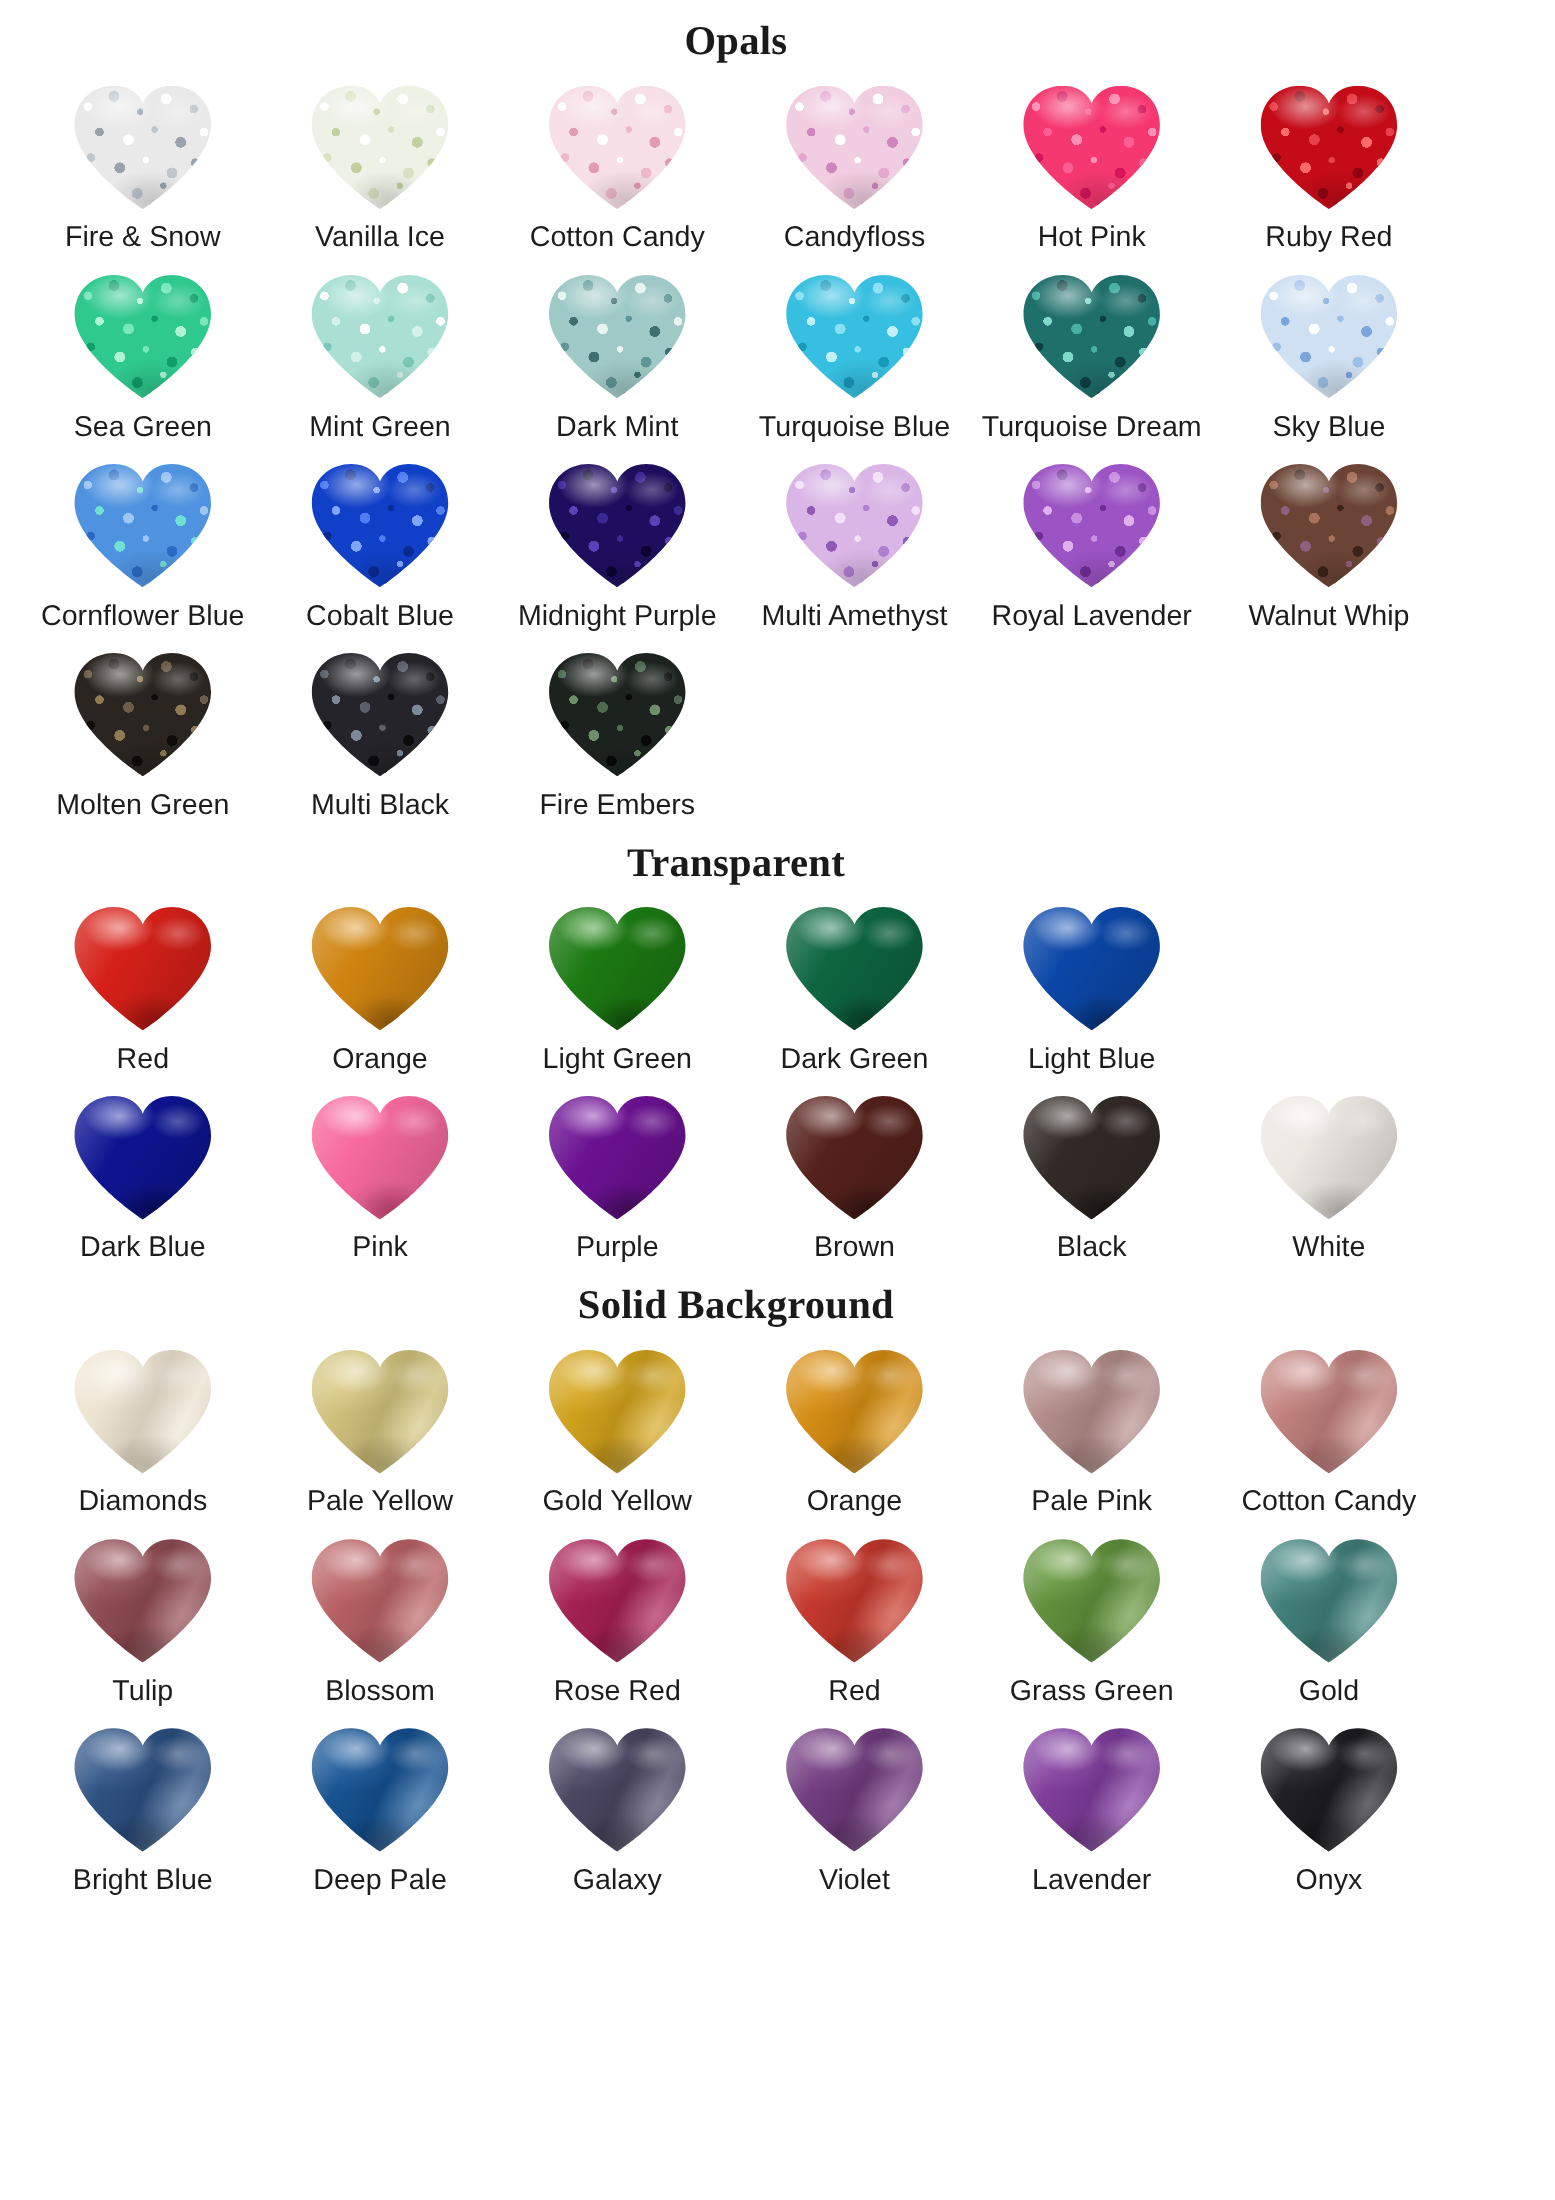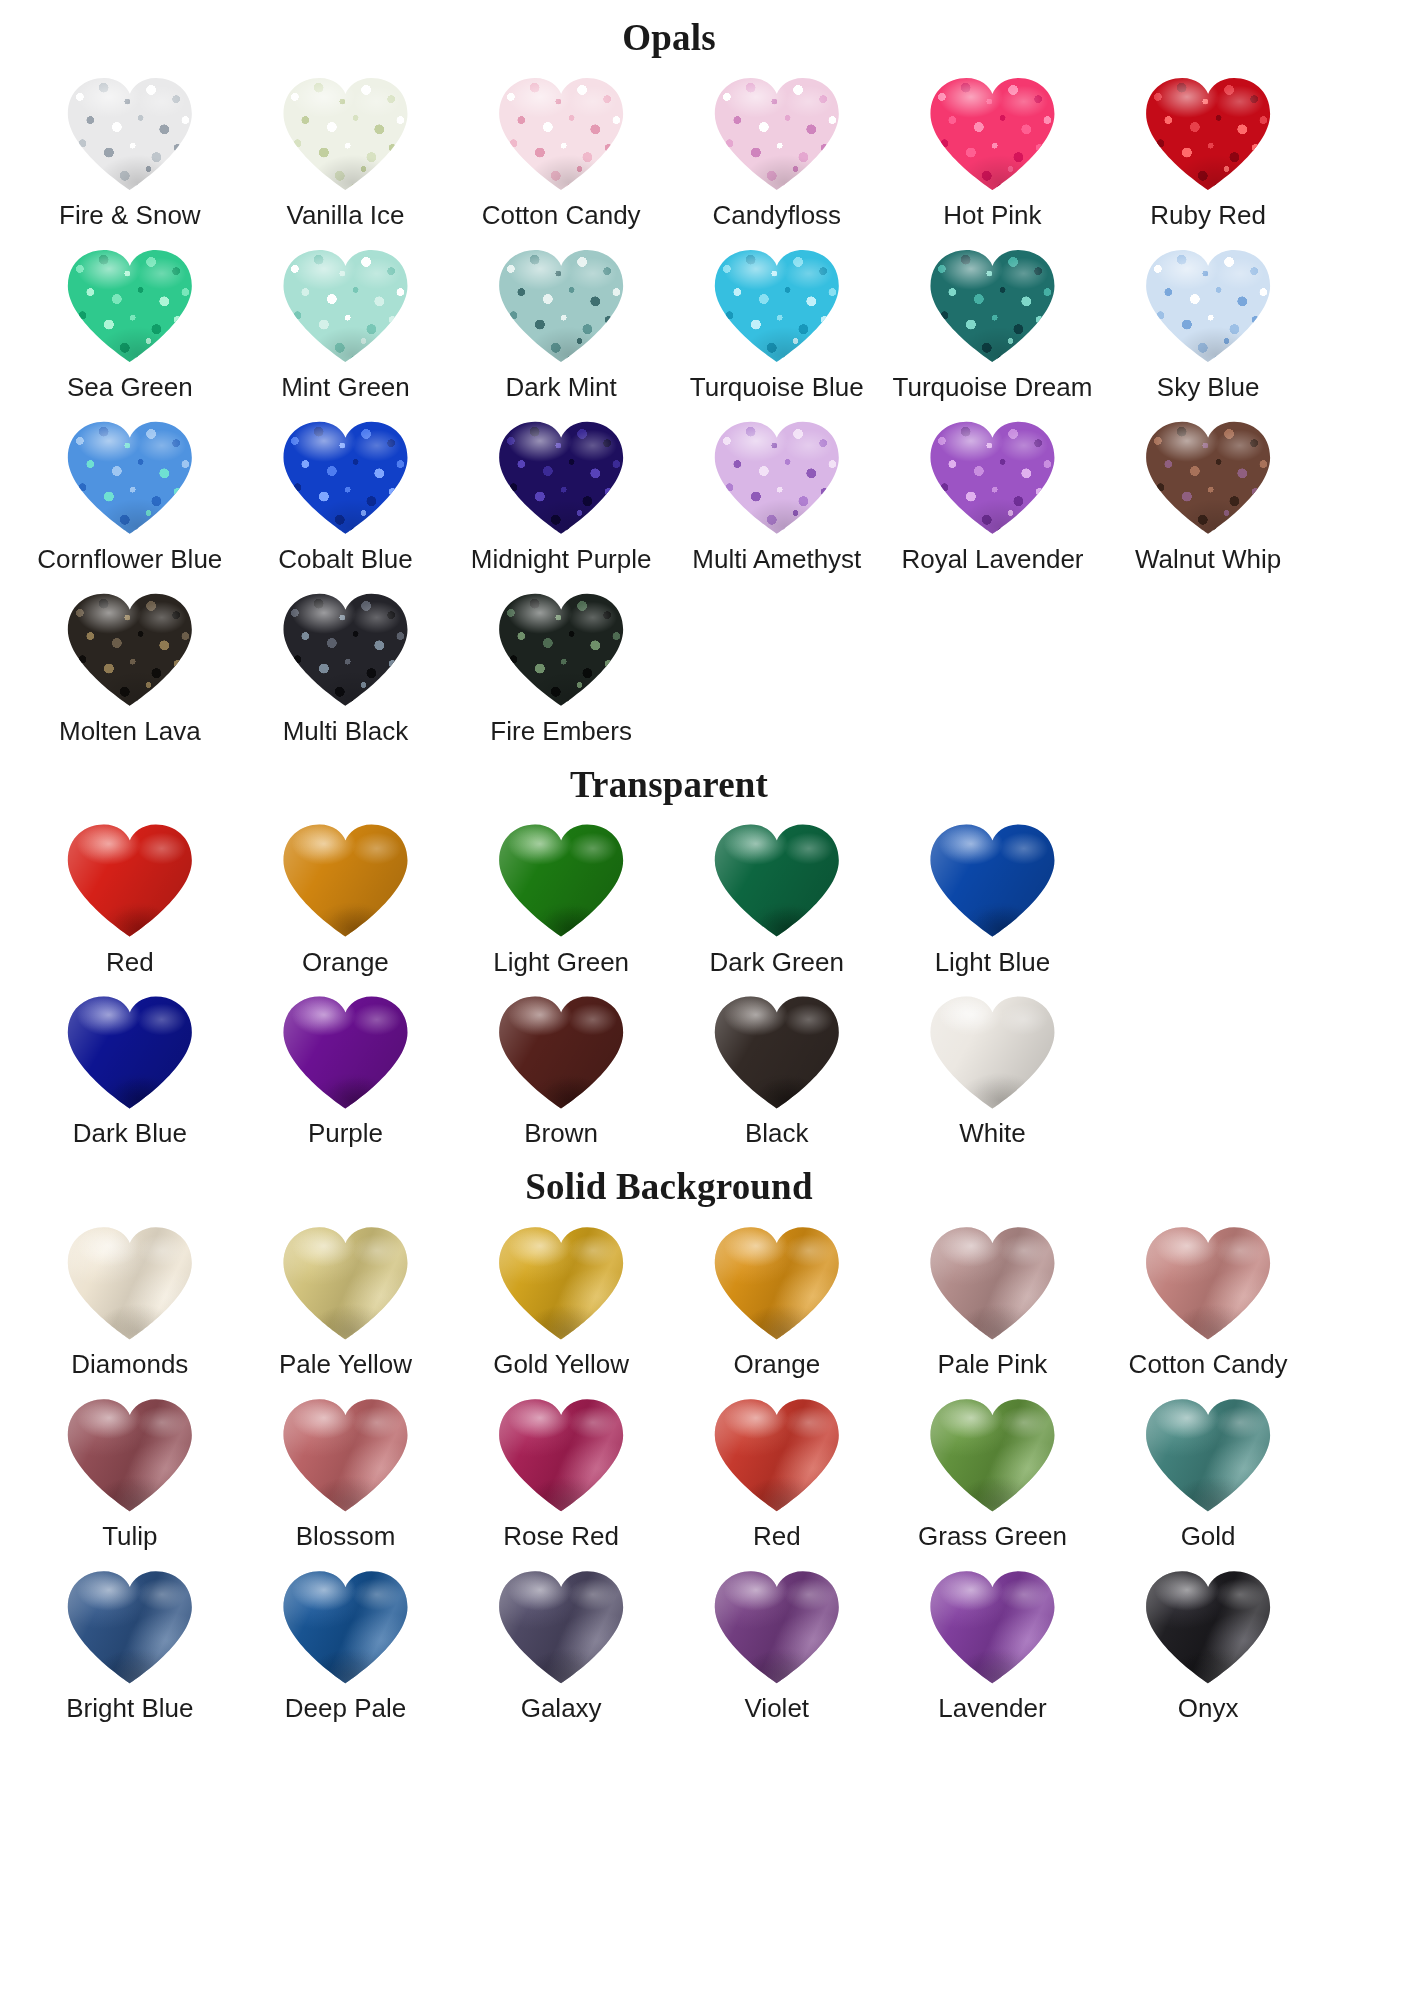--- a/index.html
+++ b/index.html
@@ -279,21 +279,21 @@
       </div>
       <div class="grid">
         <div class="swatch">
           <div class="heart-wrap">
             <div class="heart">
               <div class="base" style="background: rgb(42, 37, 32);"></div>
               <div class="speck" style="background-image: radial-gradient(4px at 12% 18%, rgb(107, 93, 74) 96%, transparent 100%), radial-gradient(5px at 30% 10%, rgb(14, 12, 10) 96%, transparent 100%), radial-gradient(3px at 48% 22%, rgb(143, 122, 82) 96%, transparent 100%), radial-gradient(5px at 66% 12%, rgb(107, 93, 74) 96%, transparent 100%), radial-gradient(4px at 85% 20%, rgb(14, 12, 10) 96%, transparent 100%), radial-gradient(4px at 20% 38%, rgb(143, 122, 82) 96%, transparent 100%), radial-gradient(5px at 40% 44%, rgb(107, 93, 74) 96%, transparent 100%), radial-gradient(3px at 58% 36%, rgb(14, 12, 10) 96%, transparent 100%), radial-gradient(5px at 76% 46%, rgb(143, 122, 82) 96%, transparent 100%), radial-gradient(4px at 92% 38%, rgb(107, 93, 74) 96%, transparent 100%), radial-gradient(4px at 14% 58%, rgb(14, 12, 10) 96%, transparent 100%), radial-gradient(5px at 34% 66%, rgb(143, 122, 82) 96%, transparent 100%), radial-gradient(3px at 52% 60%, rgb(107, 93, 74) 96%, transparent 100%), radial-gradient(5px at 70% 70%, rgb(14, 12, 10) 96%, transparent 100%), radial-gradient(4px at 86% 62%, rgb(143, 122, 82) 96%, transparent 100%), radial-gradient(4px at 26% 82%, rgb(107, 93, 74) 96%, transparent 100%), radial-gradient(5px at 46% 86%, rgb(14, 12, 10) 96%, transparent 100%), radial-gradient(3px at 64% 80%, rgb(143, 122, 82) 96%, transparent 100%), radial-gradient(4px at 80% 88%, rgb(107, 93, 74) 96%, transparent 100%), radial-gradient(3px at 56% 96%, rgb(14, 12, 10) 96%, transparent 100%);"></div>
               <div class="gloss"></div>
             </div>
           </div>
-          <div class="label">Molten Lava</div>
+          <div class="label">Molten Green</div>
         </div>
         <div class="swatch">
           <div class="heart-wrap">
             <div class="heart">
               <div class="base" style="background: rgb(36, 36, 42);"></div>
               <div class="speck" style="background-image: radial-gradient(4px at 12% 18%, rgb(90, 95, 107) 96%, transparent 100%), radial-gradient(5px at 30% 10%, rgb(11, 11, 14) 96%, transparent 100%), radial-gradient(3px at 48% 22%, rgb(122, 138, 153) 96%, transparent 100%), radial-gradient(5px at 66% 12%, rgb(90, 95, 107) 96%, transparent 100%), radial-gradient(4px at 85% 20%, rgb(11, 11, 14) 96%, transparent 100%), radial-gradient(4px at 20% 38%, rgb(122, 138, 153) 96%, transparent 100%), radial-gradient(5px at 40% 44%, rgb(90, 95, 107) 96%, transparent 100%), radial-gradient(3px at 58% 36%, rgb(11, 11, 14) 96%, transparent 100%), radial-gradient(5px at 76% 46%, rgb(122, 138, 153) 96%, transparent 100%), radial-gradient(4px at 92% 38%, rgb(90, 95, 107) 96%, transparent 100%), radial-gradient(4px at 14% 58%, rgb(11, 11, 14) 96%, transparent 100%), radial-gradient(5px at 34% 66%, rgb(122, 138, 153) 96%, transparent 100%), radial-gradient(3px at 52% 60%, rgb(90, 95, 107) 96%, transparent 100%), radial-gradient(5px at 70% 70%, rgb(11, 11, 14) 96%, transparent 100%), radial-gradient(4px at 86% 62%, rgb(122, 138, 153) 96%, transparent 100%), radial-gradient(4px at 26% 82%, rgb(90, 95, 107) 96%, transparent 100%), radial-gradient(5px at 46% 86%, rgb(11, 11, 14) 96%, transparent 100%), radial-gradient(3px at 64% 80%, rgb(122, 138, 153) 96%, transparent 100%), radial-gradient(4px at 80% 88%, rgb(90, 95, 107) 96%, transparent 100%), radial-gradient(3px at 56% 96%, rgb(11, 11, 14) 96%, transparent 100%);"></div>
               <div class="gloss"></div>
             </div>
           </div>
           <div class="label">Multi Black</div>
@@ -365,20 +365,30 @@
       <div class="grid">
         <div class="swatch">
           <div class="heart-wrap">
             <div class="heart">
               <div class="base" style="background: rgb(13, 20, 145);"></div>
               <div class="speck" style="background-image: linear-gradient(120deg, rgba(255, 255, 255, 0.3) 0%, rgba(255, 255, 255, 0) 35%, rgba(0, 0, 0, 0.12) 70%, rgba(0, 0, 0, 0.22) 100%), radial-gradient(40px 26px at 30% 16%, rgba(59, 68, 196, 0.4), transparent 72%), radial-gradient(50px 34px at 60% 92%, rgba(6, 10, 85, 0.6), transparent 70%);"></div>
               <div class="gloss"></div>
             </div>
           </div>
           <div class="label">Dark Blue</div>
+        </div>
+        <div class="swatch">
+          <div class="heart-wrap">
+            <div class="heart">
+              <div class="base" style="background: rgb(247, 106, 156);"></div>
+              <div class="speck" style="background-image: linear-gradient(120deg, rgba(255, 255, 255, 0.3) 0%, rgba(255, 255, 255, 0) 35%, rgba(0, 0, 0, 0.12) 70%, rgba(0, 0, 0, 0.22) 100%), radial-gradient(40px 26px at 30% 16%, rgba(255, 160, 194, 0.4), transparent 72%), radial-gradient(50px 34px at 60% 92%, rgba(214, 63, 117, 0.6), transparent 70%);"></div>
+              <div class="gloss"></div>
+            </div>
+          </div>
+          <div class="label">Pink</div>
         </div>
         <div class="swatch">
           <div class="heart-wrap">
             <div class="heart">
               <div class="base" style="background: rgb(107, 17, 146);"></div>
               <div class="speck" style="background-image: linear-gradient(120deg, rgba(255, 255, 255, 0.3) 0%, rgba(255, 255, 255, 0) 35%, rgba(0, 0, 0, 0.12) 70%, rgba(0, 0, 0, 0.22) 100%), radial-gradient(40px 26px at 30% 16%, rgba(154, 59, 196, 0.4), transparent 72%), radial-gradient(50px 34px at 60% 92%, rgba(67, 7, 87, 0.6), transparent 70%);"></div>
               <div class="gloss"></div>
             </div>
           </div>
           <div class="label">Purple</div>

